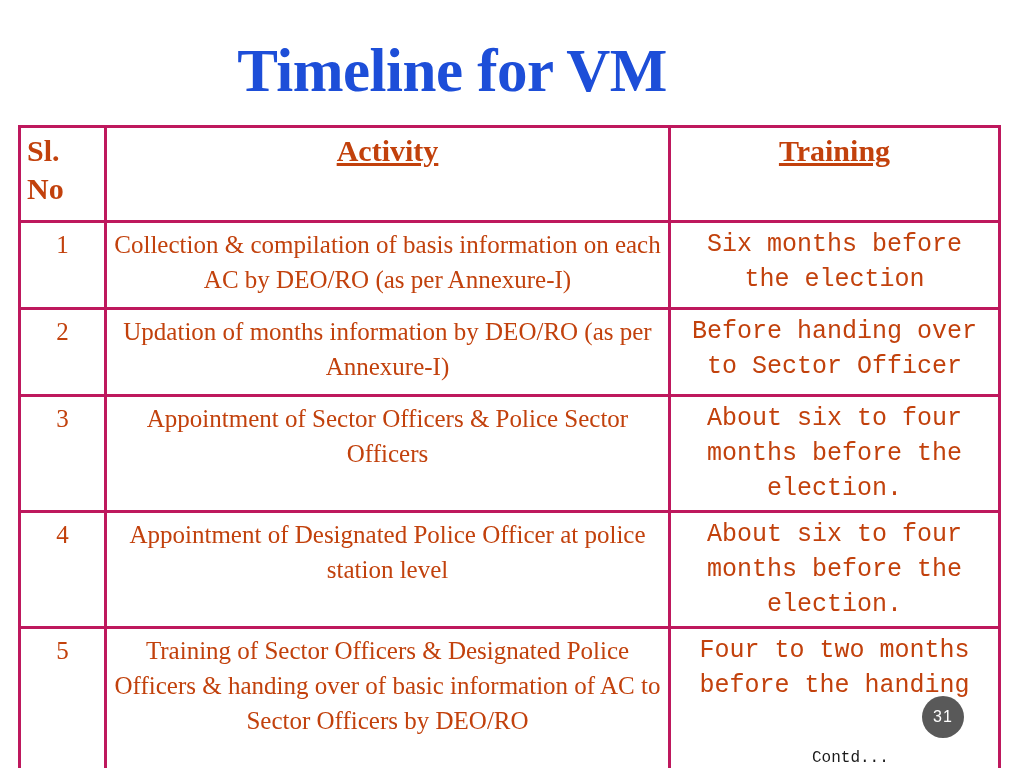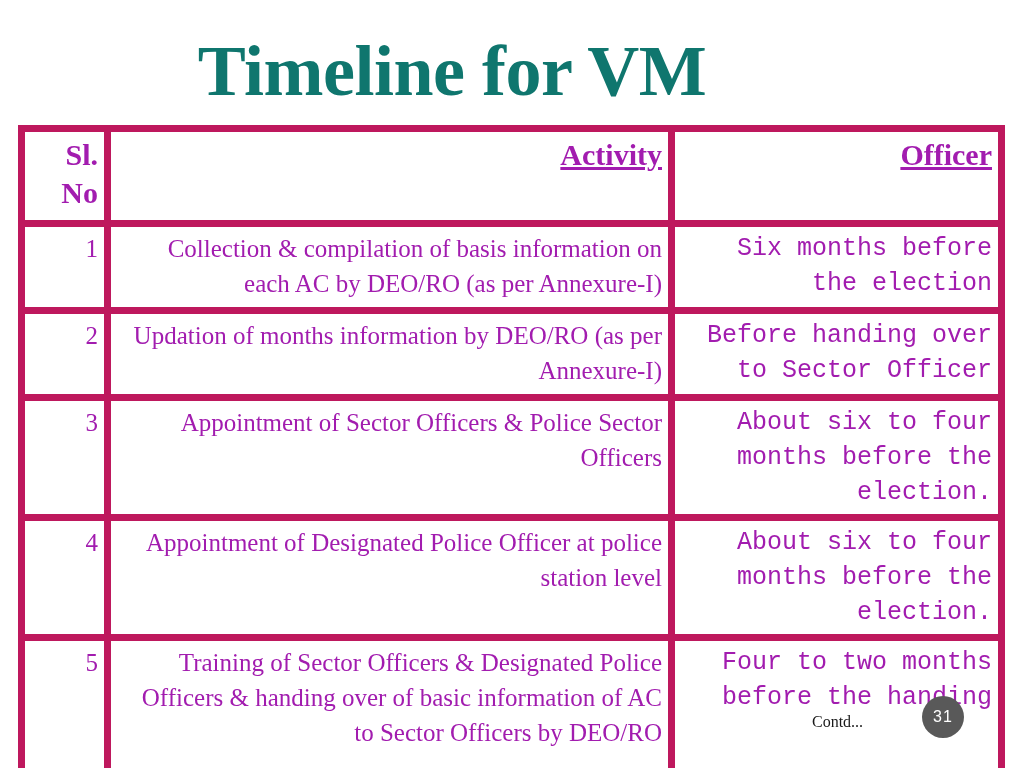--- a/index.html
+++ b/index.html
@@ -26,49 +26,48 @@
 
   
   .slide-title {
     position: absolute;
     left: 0;
     top: 38px;
     width: 904px;
     text-align: center;
     font-family: "Liberation Serif", "DejaVu Serif", serif;
     font-weight: bold;
-    font-size: 72px;
+    font-size: 61px;
     line-height: 66px;
     letter-spacing: -0.5px;
-    color: #0f766e;
+    color: #1d4ed8;
     white-space: nowrap;
   }
 
   
   .table-wrap {
     position: absolute;
     left: 18px;
     top: 125px;
     width: 980px;
   }
 
   table.timeline-table {
     border-collapse: collapse;
     table-layout: fixed;
     width: 980px;
     border: 2px solid #3c3c3c;
   }
 
   table.timeline-table td,
   table.timeline-table th {
-    border: 7px solid #be185d;
+    border: 3px solid #be185d;
     vertical-align: top;
     padding: 4px 6px 4px 6px;
-    color: #a21caf;
-    text-align: right;
+    color: #c2410c;
   }
 
   
   col.c-sl   { width: 86px; }
   col.c-act  { width: 564px; }
   col.c-tl   { width: 330px; }
 
   
   thead th {
     font-weight: bold;
@@ -111,22 +110,22 @@
   }
 
   tr.row-h { height: 95px; }
   tr.r1 td, tr.r2 td, tr.r3 td, tr.r4 td { height: 87px; box-sizing: border-box; }
   tr.r5 td { height: 164px; box-sizing: border-box; }
 
   
   .contd-note {
     position: absolute;
     left: 812px;
-    top: 712px;
-    font-family: Liberation Serif, serif;
+    top: 748px;
+    font-family: Liberation Mono, monospace;
     font-size: 16px;
     line-height: 20px;
     color: #1a1a1a;
     white-space: nowrap;
   }
 
   .page-badge {
     position: absolute;
     left: 922px;
     top: 696px;
@@ -153,21 +152,21 @@
     <table class="timeline-table">
       <colgroup>
         <col class="c-sl">
         <col class="c-act">
         <col class="c-tl">
       </colgroup>
       <thead>
         <tr class="row-h">
           <th class="h-sl">Sl. No</th>
           <th class="h-act">Activity</th>
-          <th class="h-tl">Officer</th>
+          <th class="h-tl">Training</th>
         </tr>
       </thead>
       <tbody>
         <tr class="r1">
           <td class="cell-sl">1</td>
           <td class="cell-act">Collection &amp; compilation of basis information on each AC by DEO/RO (as per Annexure-I)</td>
           <td class="cell-tl">Six months before the election</td>
         </tr>
         <tr class="r2">
           <td class="cell-sl">2</td>

